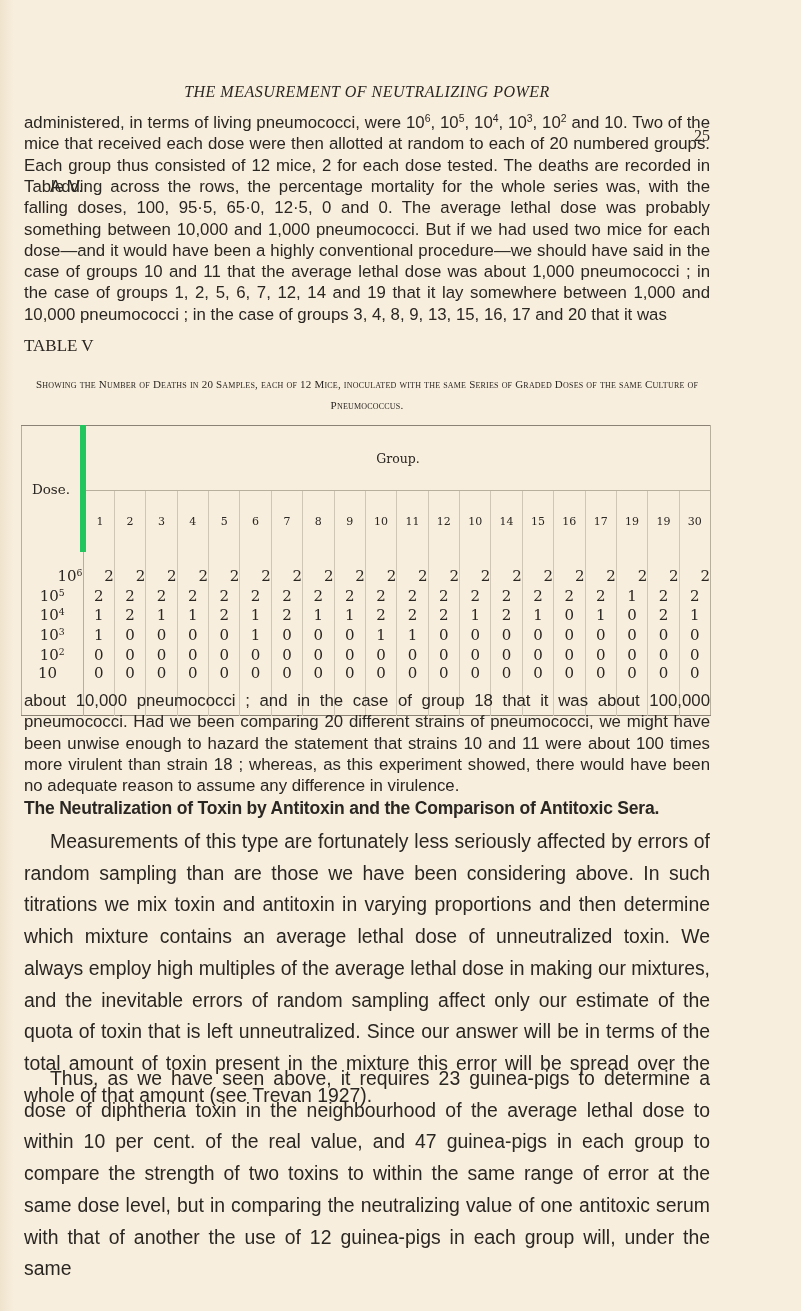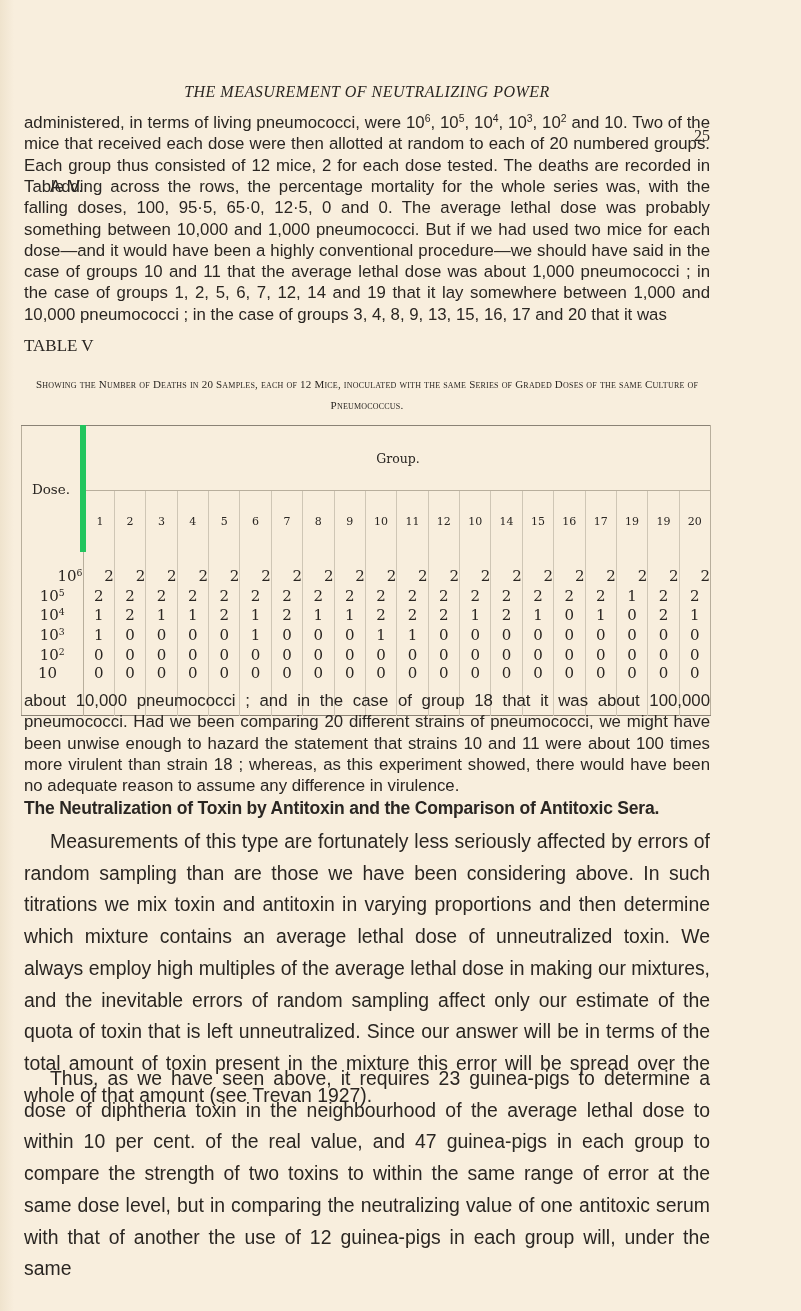--- a/index.html
+++ b/index.html
@@ -118,21 +118,21 @@
         <th class="col-head">10</th>
         <th class="col-head">11</th>
         <th class="col-head">12</th>
         <th class="col-head">10</th>
         <th class="col-head">14</th>
         <th class="col-head">15</th>
         <th class="col-head">16</th>
         <th class="col-head">17</th>
         <th class="col-head">19</th>
         <th class="col-head">19</th>
-        <th class="col-head">20</th>
+        <th class="col-head">30</th>
       </tr>
   </thead>
   <tbody id="table-body">
       <tr class="first-data">
         <td class="dose-cell">10<sup>6</sup></td>
         <td class="val-cell">2</td>
         <td class="val-cell">2</td>
         <td class="val-cell">2</td>
         <td class="val-cell">2</td>
         <td class="val-cell">2</td>

